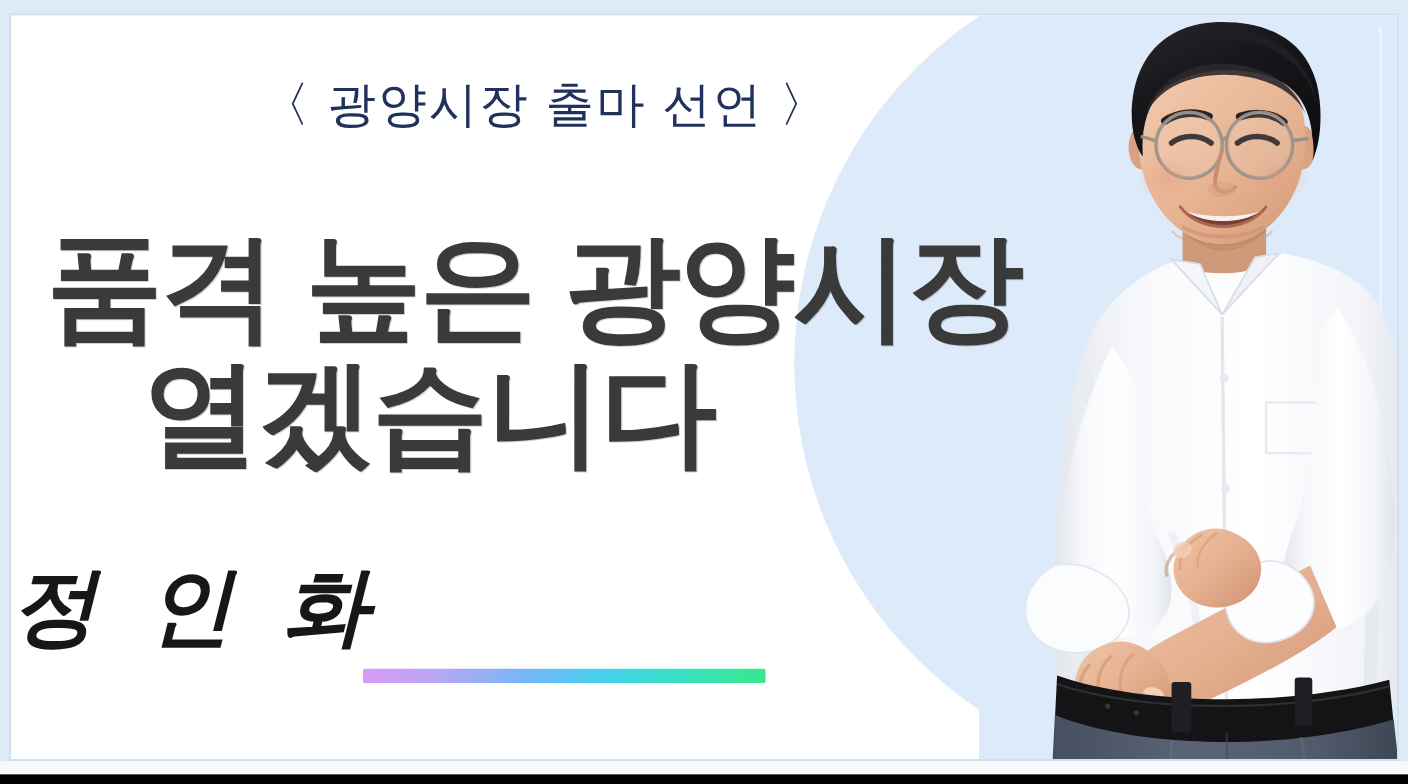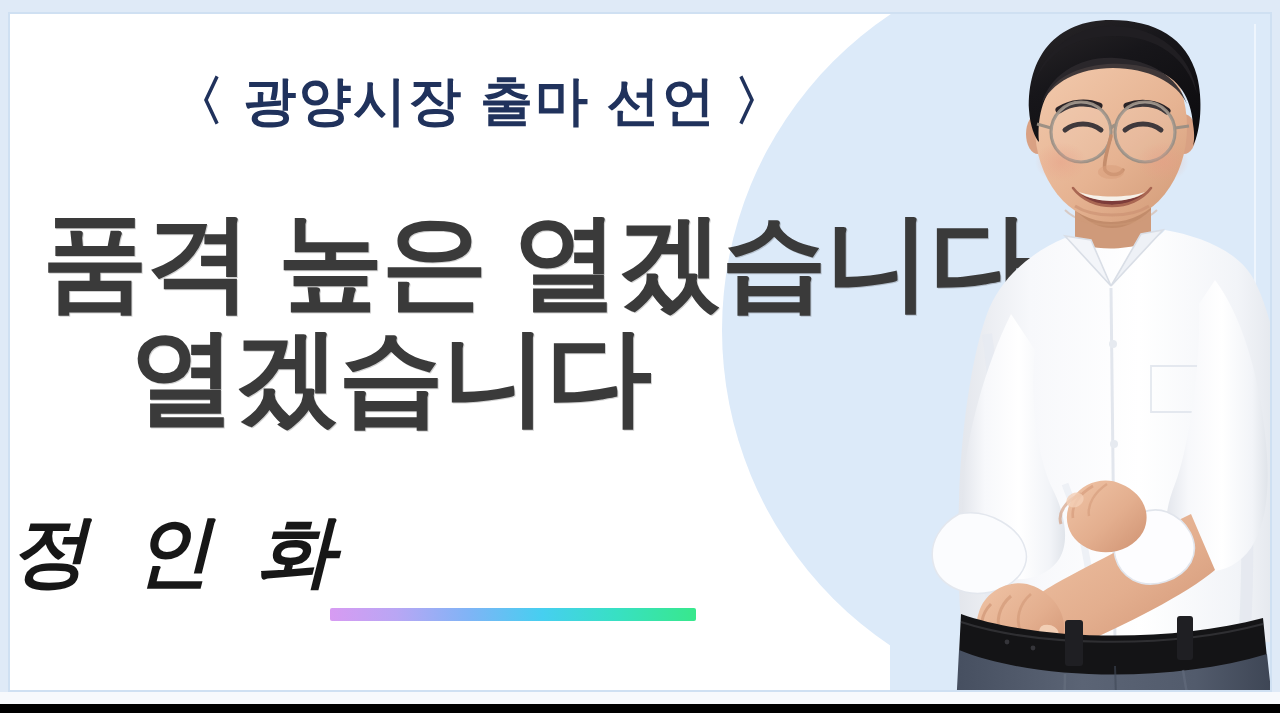--- a/index.html
+++ b/index.html
@@ -117,26 +117,26 @@
     top: 0;
     width: 1000px;
     height: 100%;
     z-index: 20;
     pointer-events: none;
   }
   .text-block > * { pointer-events: auto; }
 
   .eyebrow {
     position: absolute;
-    left: 0;
+    left: 16px;
     top: 52px;
     width: 940px;
     text-align: center;
-    font-size: 53px;
-    font-weight: 700;
+    font-size: 44px;
+    font-weight: 400;
     letter-spacing: 2px;
     color: #20325c;
     white-space: nowrap;
   }
 
   .headline {
     position: absolute;
     left: 0;
     top: 196px;
     width: 1000px;
@@ -417,21 +417,21 @@
 
         <path d="M 150 196 C 170 216, 222 216, 242 196" stroke="#d09a79" stroke-width="2" fill="none" opacity="0.4"></path>
       </svg>
     </div>
 
     <div class="text-block">
 
       <div class="eyebrow">〈 광양시장 출마 선언 〉</div>
 
       <div class="headline">
-        <span class="line line-1">품격 높은 열겠습니다</span>
+        <span class="line line-1">품격 높은 광양시장</span>
         <span class="line line-2">열겠습니다</span>
       </div>
 
       <div class="candidate-name">정 인 화</div>
 
       <div class="name-underline"></div>
     </div>
 
   </div>
 

